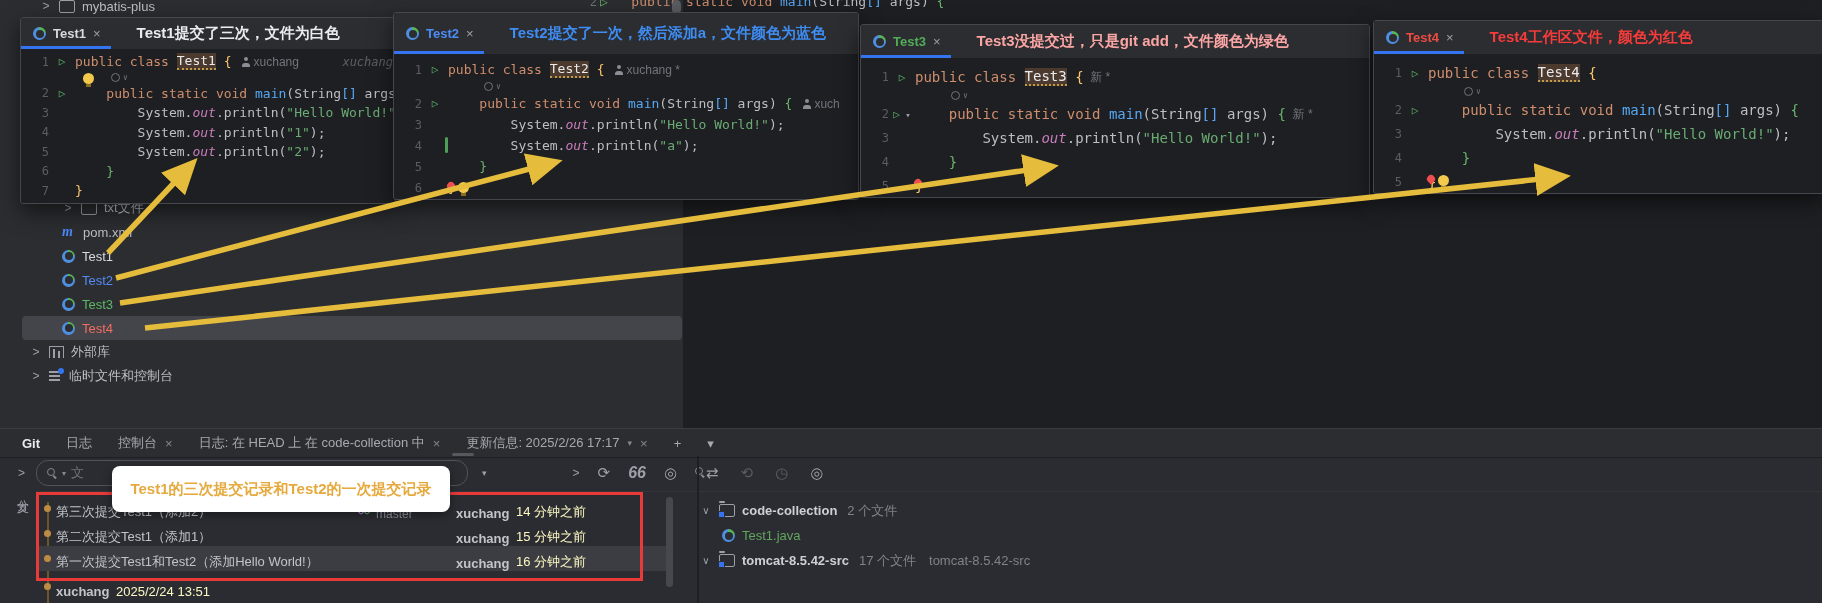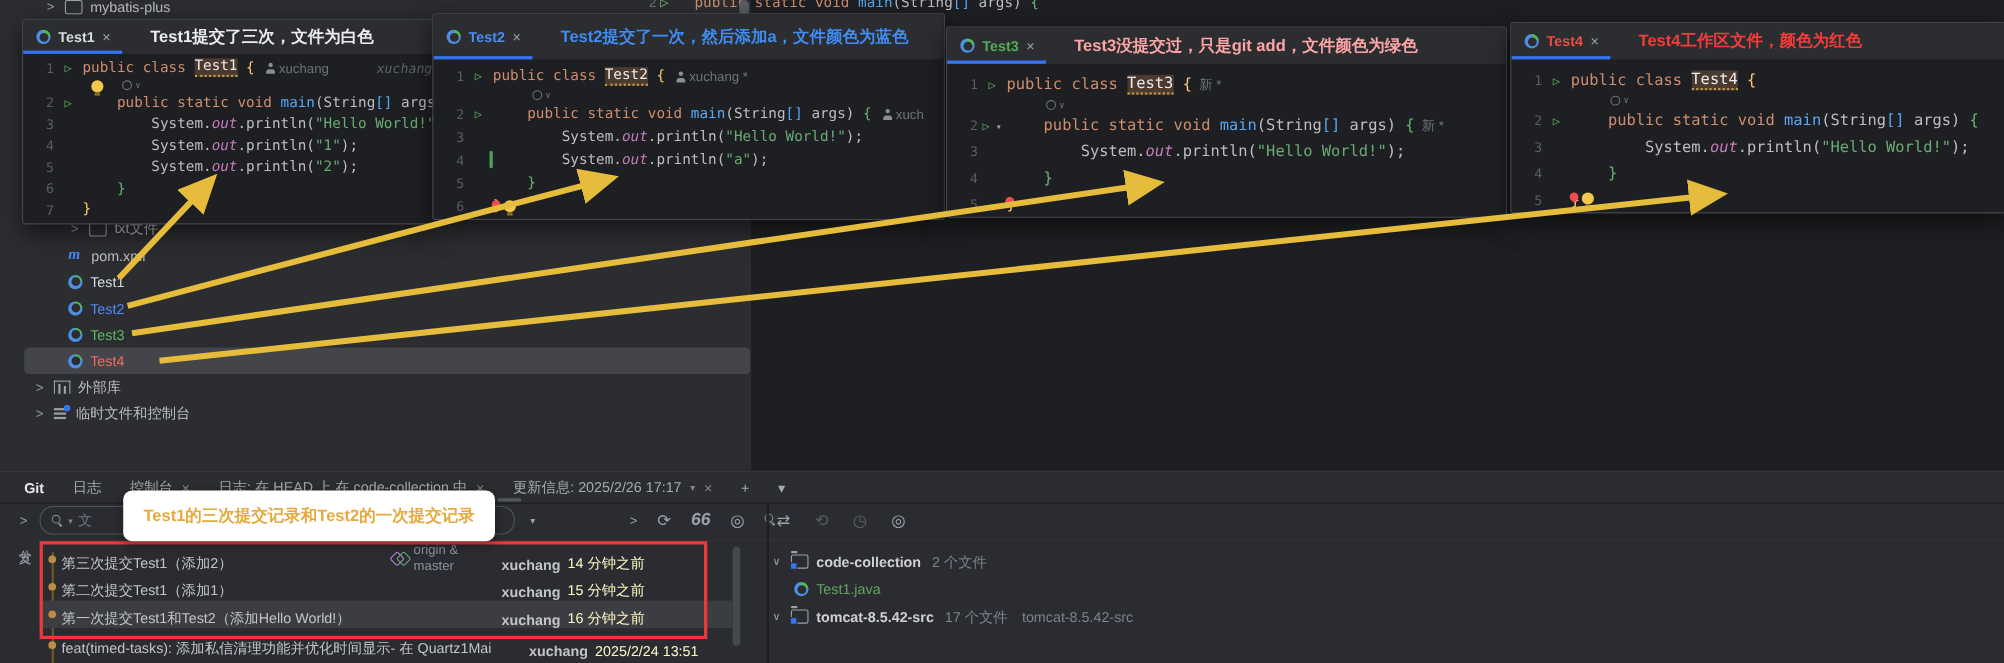--- a/index.html
+++ b/index.html
@@ -99,21 +99,21 @@
   .c-tags{width:100px;flex:none;display:flex;align-items:center;gap:4px;color:#8e919a;font-size:12px;}
   .tagpair{position:relative;width:16px;height:11px;flex:none;}
   .tagpair i{position:absolute;width:8px;height:8px;border-radius:2px;transform:rotate(45deg);}
   .tagpair i:nth-child(1){left:0;top:1px;border:1.5px solid #b189d6;}
   .tagpair i:nth-child(2){left:6px;top:1px;border:1.5px solid #6aab73;}
   .c-author{width:54px;flex:none;font-weight:bold;color:#c2c4ca;}
   .c-time{color:#fef9c3;margin-left:6px;white-space:nowrap;}
   #red-box{position:absolute;left:36px;top:492px;width:601px;height:83px;border:3px solid #e93a3a;z-index:6;pointer-events:none;}
   #commit-scroll{position:absolute;left:666px;top:497px;width:7px;height:90px;background:#45484d;border-radius:4px;z-index:3;}
   
-  #callout{position:absolute;left:112px;top:446px;width:338px;height:46px;background:#ffffff;border-radius:8px;
+  #callout{position:absolute;left:112px;top:466px;width:338px;height:46px;background:#ffffff;border-radius:8px;
     box-shadow:0 3px 10px rgba(0,0,0,.4);display:flex;align-items:center;justify-content:center;
     font-weight:bold;font-size:15px;color:#e5a93d;z-index:7;white-space:nowrap;}
   
   #right-toolbar{position:absolute;left:706px;top:458px;height:30px;display:flex;align-items:center;}
   #right-toolbar .ticon{margin-left:0;margin-right:22px;}
   #file-tree{position:absolute;left:700px;top:498px;width:600px;font-size:13px;}
   .frow{height:25px;display:flex;align-items:center;gap:7px;}
   .frow .meta{color:#7f838a;margin-left:3px;}
   .frow .path{color:#7f838a;margin-left:6px;}
   .fname-green{color:#63a55f;}
@@ -315,21 +315,20 @@
       </div>
       <div class="crow sel">
         <span class="cdot"></span>
         <span class="c-msg">第一次提交Test1和Test2（添加Hello World!）</span>
         <span class="c-tags"></span>
         <span class="c-author">xuchang</span>
         <span class="c-time">16 分钟之前</span>
       </div>
       <div class="crow wide" style="margin-top: 3px;">
         <span class="cdot"></span>
-        <span class="c-msg">feat(timed-tasks): 添加私信清理功能并优化时间显示- 在 Quartz1Mai</span>
         <span class="c-author">xuchang</span>
         <span class="c-time">2025/2/24 13:51</span>
       </div>
     </div>
   <div id="commit-scroll"></div>
   <div id="red-box"></div>
   <div id="callout">Test1的三次提交记录和Test2的一次提交记录</div>
 
   <div id="file-tree">
       <div class="frow">

